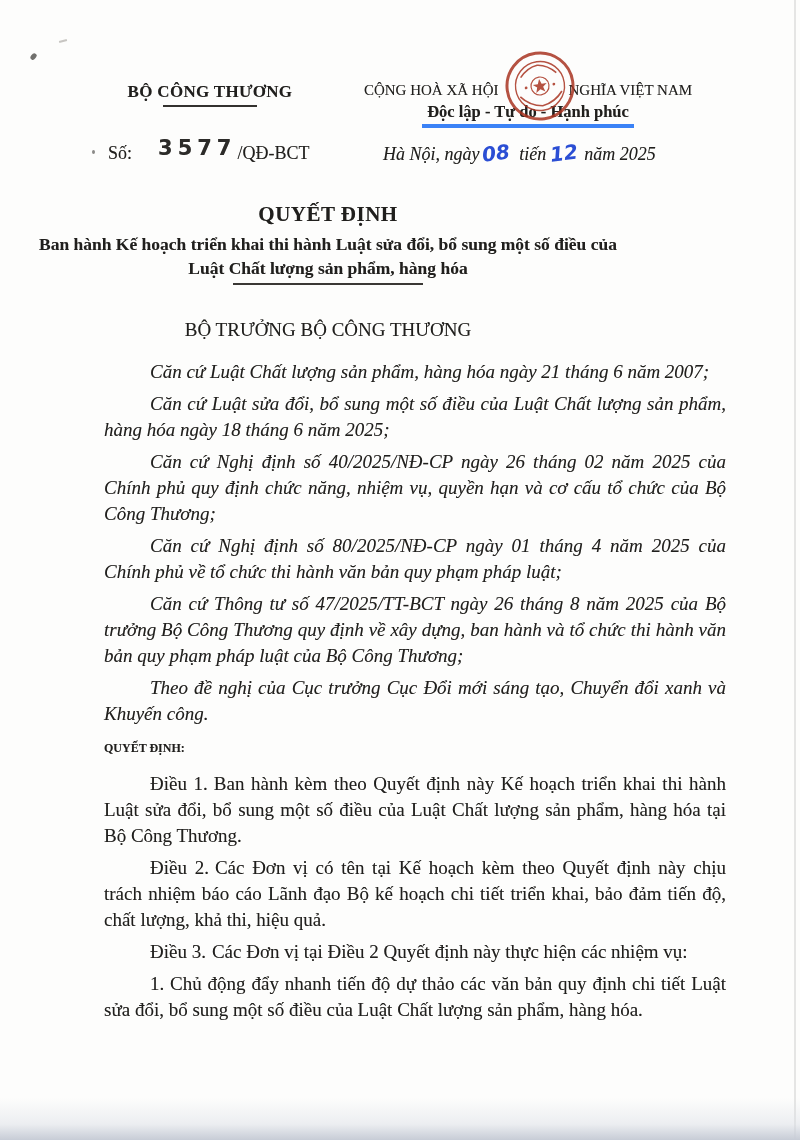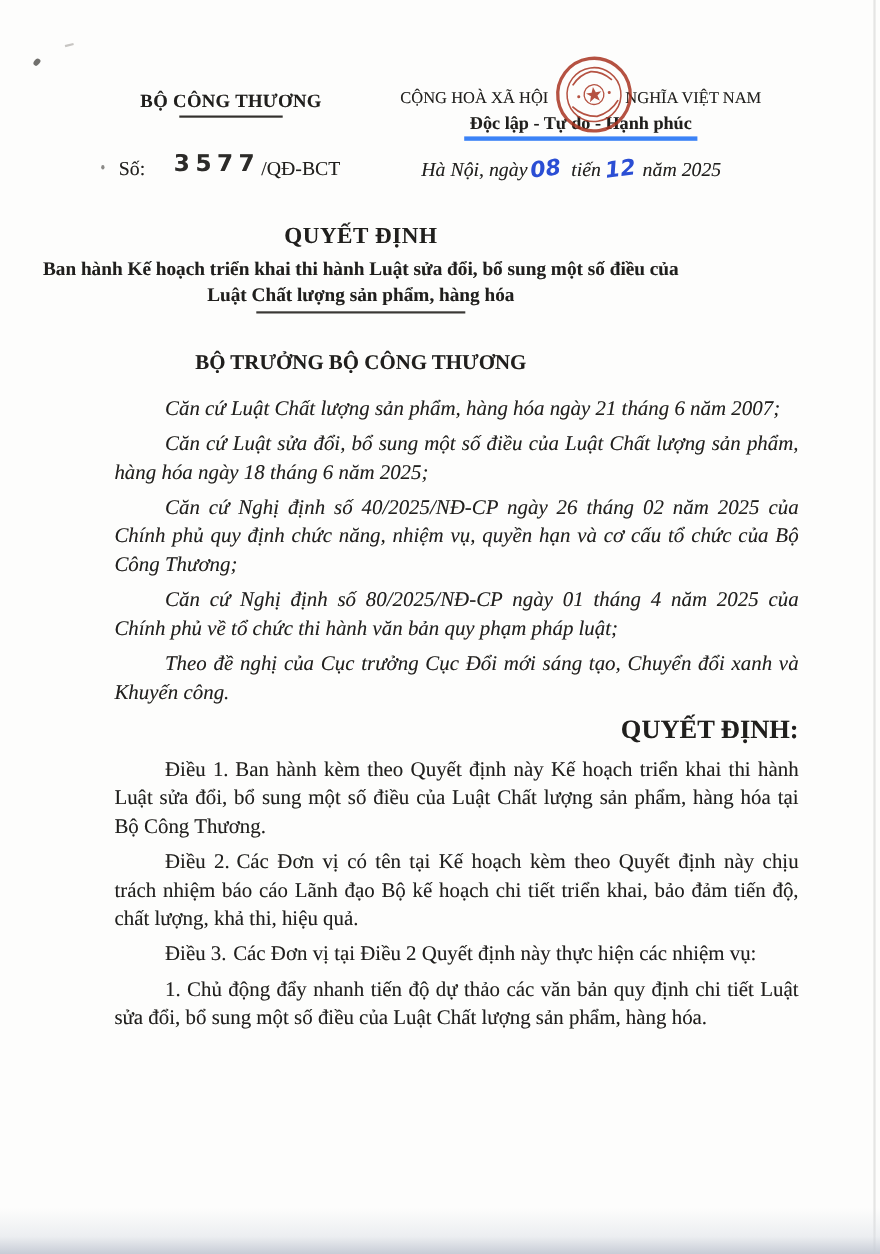--- a/index.html
+++ b/index.html
@@ -44,28 +44,28 @@
   .handwritten { display:inline-block; font-family:"DejaVu Sans",sans-serif; font-style:italic; font-weight:bold;
     font-size:20px; color:#2b4ed4; transform:rotate(-7deg); text-shadow:none; line-height:1; }
   .hw-day { margin:0 10px 0 2px; }
   .hw-month { margin:0 6px 0 4px; }
 
   
   .title-block { position:absolute; left:0; top:202px; width:656px; text-align:center; }
   .doc-type { font-weight:bold; font-size:21px; letter-spacing:.5px; }
   .subject { font-weight:bold; font-size:17.5px; line-height:24px; margin-top:5px; }
   .subject-underline { width:190px; height:2px; background:#3a3835; margin:3px auto 0; }
-  .issuer { font-weight:bold; font-size:19px; margin-top:34px; }
+  .issuer { font-weight:normal; font-size:19px; margin-top:34px; }
 
   
   .body-block { position:absolute; left:104px; top:359px; width:622px;
     font-size:19px; line-height:26px; text-align:justify; }
   .body-block p { margin:0 0 6px; text-indent:46px; }
   .preamble-p { font-style:italic; }
-  .decision-heading { text-align:right; text-indent:0 !important; font-weight:bold; font-size:24px;
+  .decision-heading { text-align:left; text-indent:0 !important; font-weight:bold; font-size:12px;
     margin:8px 0 10px !important; }
   .article-lead { font-weight:normal; margin-right:6px; }
 </style>
 </head>
 <body>
 
 <div class="page">
 
   <div class="edge-line"></div>
   <div class="bottom-shadow"></div>
@@ -115,20 +115,21 @@
       <div class="subject-underline"></div>
     </div>
     <div class="issuer">BỘ TRƯỞNG BỘ CÔNG THƯƠNG</div>
   </div>
 
   <div class="body-block">
     <p class="preamble-p">Căn cứ Luật Chất lượng sản phẩm, hàng hóa ngày 21 tháng 6 năm 2007;</p>
     <p class="preamble-p">Căn cứ Luật sửa đổi, bổ sung một số điều của Luật Chất lượng sản phẩm, hàng hóa ngày 18 tháng 6 năm 2025;</p>
     <p class="preamble-p">Căn cứ Nghị định số 40/2025/NĐ-CP ngày 26 tháng 02 năm 2025 của Chính phủ quy định chức năng, nhiệm vụ, quyền hạn và cơ cấu tổ chức của Bộ Công Thương;</p>
     <p class="preamble-p">Căn cứ Nghị định số 80/2025/NĐ-CP ngày 01 tháng 4 năm 2025 của Chính phủ về tổ chức thi hành văn bản quy phạm pháp luật;</p>
+    <p class="preamble-p">Căn cứ Thông tư số 47/2025/TT-BCT ngày 26 tháng 8 năm 2025 của Bộ trưởng Bộ Công Thương quy định về xây dựng, ban hành và tổ chức thi hành văn bản quy phạm pháp luật của Bộ Công Thương;</p>
     <p class="preamble-p">Theo đề nghị của Cục trưởng Cục Đổi mới sáng tạo, Chuyển đổi xanh và Khuyến công.</p>
 
     <p class="decision-heading">QUYẾT ĐỊNH:</p>
 
     <p><span class="article-lead">Điều 1.</span><span>Ban hành kèm theo Quyết định này Kế hoạch triển khai thi hành Luật sửa đổi, bổ sung một số điều của Luật Chất lượng sản phẩm, hàng hóa tại Bộ Công Thương.</span></p>
 
     <p><span class="article-lead">Điều 2.</span><span>Các Đơn vị có tên tại Kế hoạch kèm theo Quyết định này chịu trách nhiệm báo cáo Lãnh đạo Bộ kế hoạch chi tiết triển khai, bảo đảm tiến độ, chất lượng, khả thi, hiệu quả.</span></p>
 
     <p><span class="article-lead">Điều 3.</span><span>Các Đơn vị tại Điều 2 Quyết định này thực hiện các nhiệm vụ:</span></p>
 

